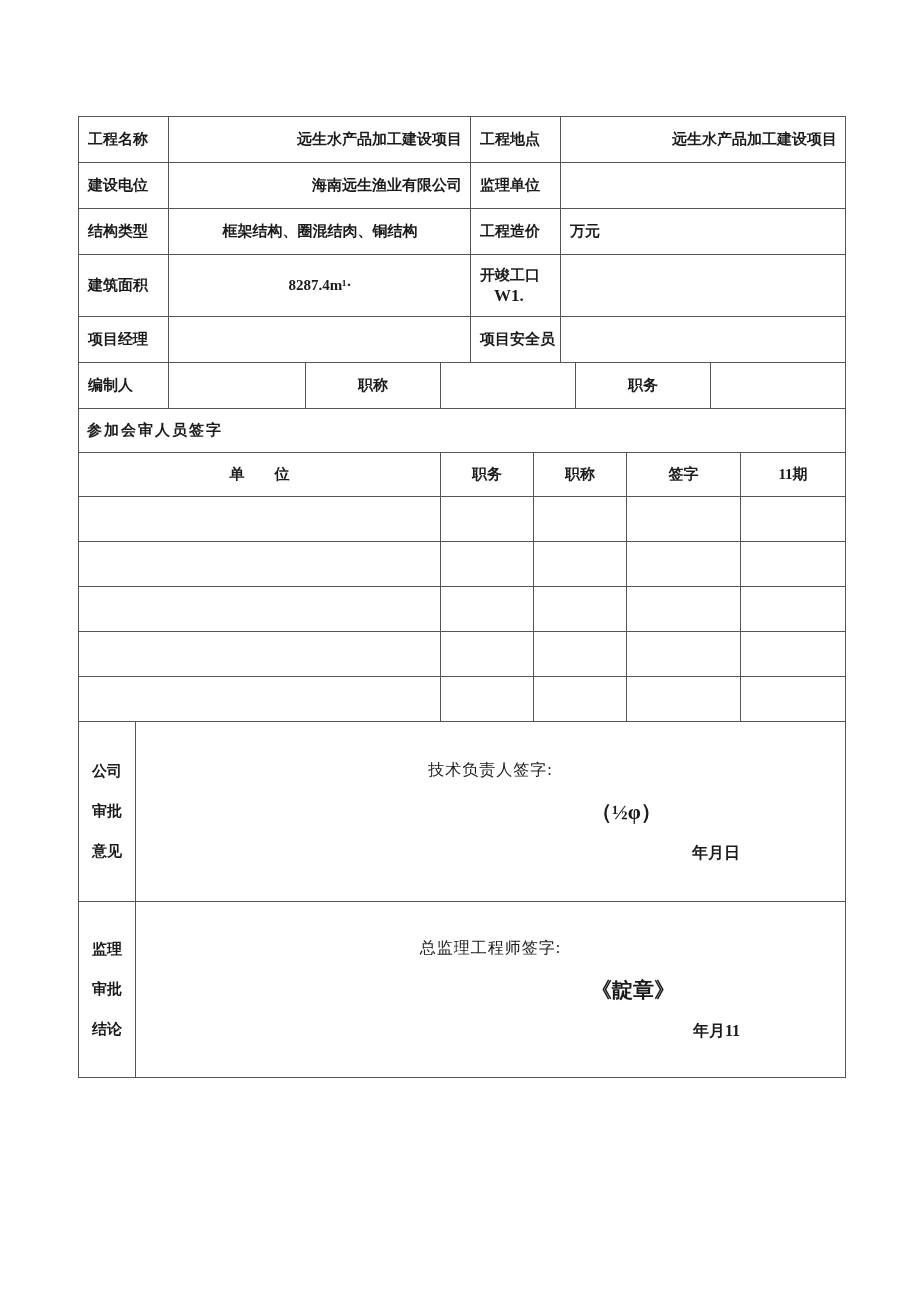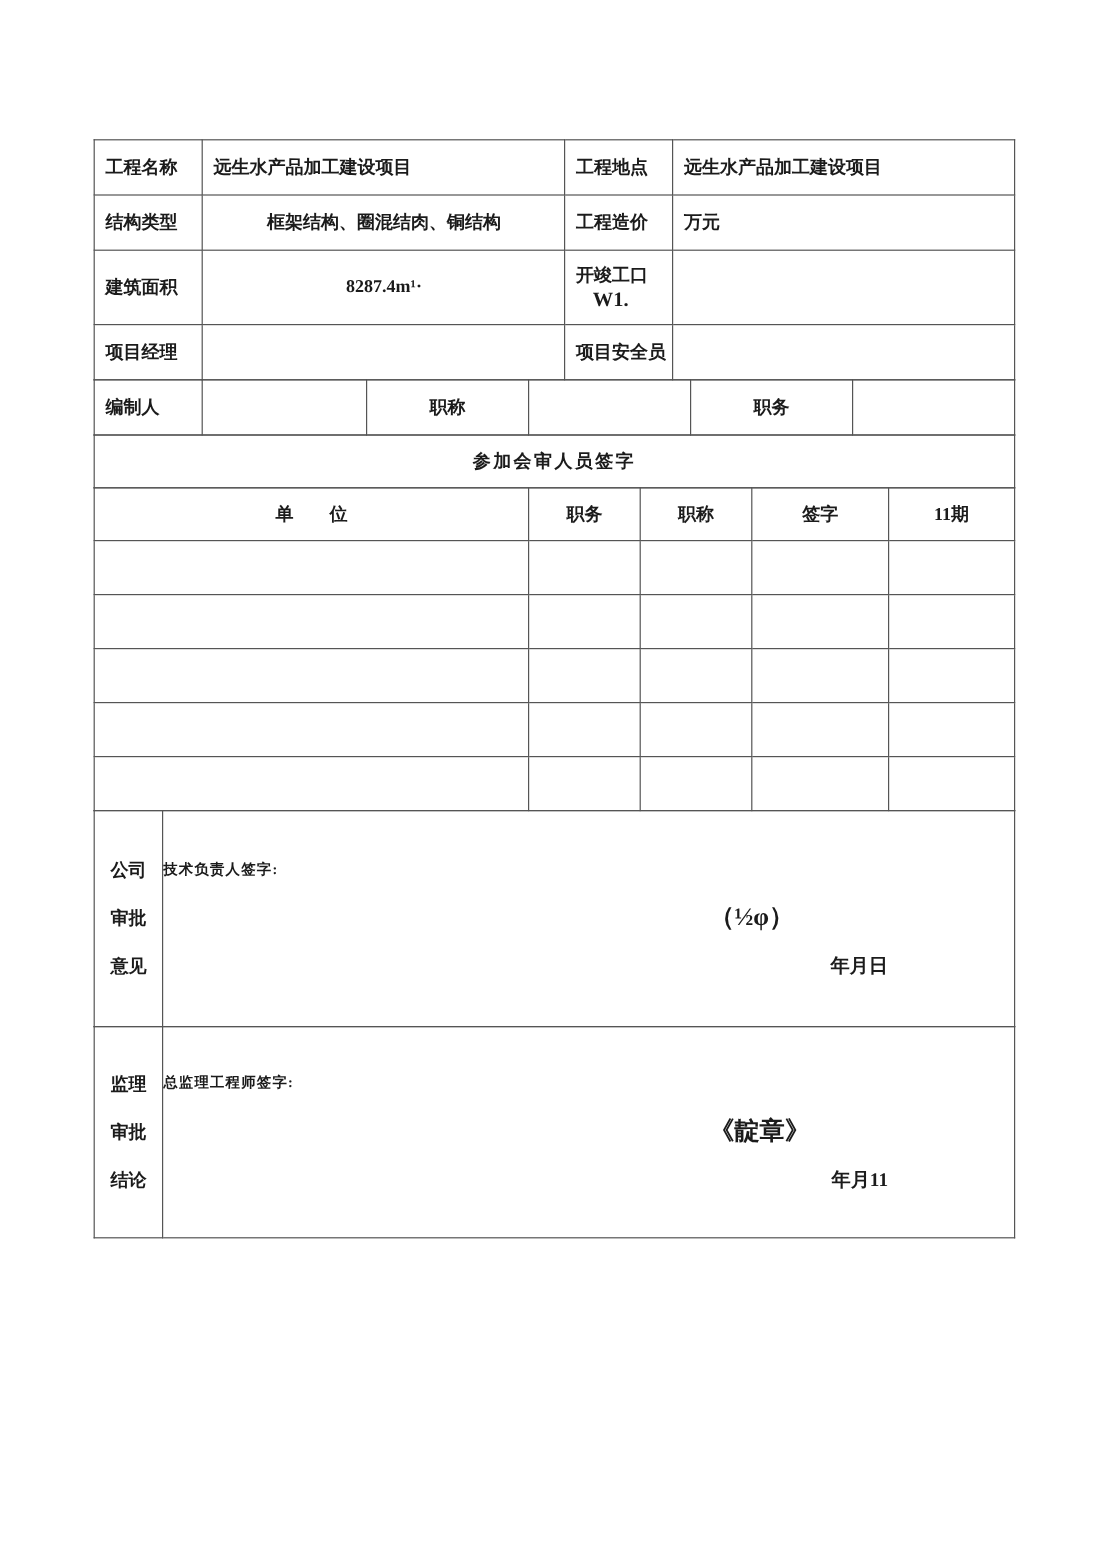--- a/index.html
+++ b/index.html
@@ -20,40 +20,40 @@
   table.tbl {
     border-collapse:collapse; table-layout:fixed; width:767px;
     margin-left:78px; margin-top:-1px;
   }
   table.tbl.first { margin-top:16px; }
   .tbl td {
     border:1px solid #555; font-size:15px; font-weight:600;
     padding:0 8px; vertical-align:middle; overflow:hidden; white-space:nowrap;
   }
   td.lbl { text-align:left; padding-left:9px; }
-  td.val { text-align:left; padding-left:9px; }
+  td.val { text-align:right; padding-left:9px; }
   td.center { text-align:center; }
   td.right { text-align:left; padding-right:4px; }
   .h46 { height:46px; }
   .h62 { height:62px; }
   .h44 { height:44px; }
   .h45 { height:45px; }
   .w1-line { font-size:17px; margin-left:14px; margin-top:1px; }
-  td.span-title { text-align:center; font-size:15px; letter-spacing:2px; }
+  td.span-title { font-size:15px; letter-spacing:2px; }
   td.side-lbl { padding:0;margin-left:16px; }
   .side-stack {
     display:flex; flex-direction:column; align-items:center;
     justify-content:center; gap:21px; height:100%; font-size:15px; font-weight:600;
   }
   td.approve-cell { padding:0; }
   .approve-stack {
     display:flex; flex-direction:column; justify-content:center;
     gap:17px; height:100%;
   }
-  .ap1 { text-align:left; font-size:12px; font-weight:700; letter-spacing:1px; }
+  .ap1 { text-align:center; font-size:16px; font-weight:400; letter-spacing:1px; }
   .ap2 { text-align:left; padding-left:455px; font-size:21px; font-weight:600; }
   .ap3 { text-align:right; padding-right:105px; font-size:16px; font-weight:600; }
 </style>
 </head>
 <body>
 
 <div class="page">
   <div class="doc">
 
 
@@ -63,20 +63,26 @@
           <col style="width:302px">
           <col style="width:90px">
           <col style="width:285px">
         </colgroup>
       <tbody>
           <tr class="h46">
         <td class="lbl">工程名称</td>
         <td class="val">远生水产品加工建设项目</td>
         <td class="lbl">工程地点</td>
         <td class="val">远生水产品加工建设项目</td>
+      </tr>
+      <tr class="h46">
+        <td class="lbl">建设电位</td>
+        <td class="val">海南远生渔业有限公司</td>
+        <td class="lbl">监理单位</td>
+        <td class="val"></td>
       </tr>
       <tr class="h46">
         <td class="lbl">结构类型</td>
         <td class="val center">框架结构、圈混结肉、铜结构</td>
         <td class="lbl">工程造价</td>
         <td class="val right">万元</td>
       </tr>
       <tr class="h62">
         <td class="lbl">建筑面积</td>
         <td class="val center">8287.4m¹·</td>

